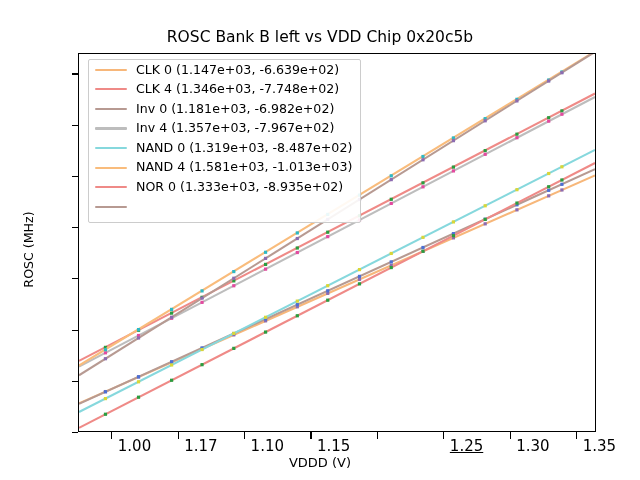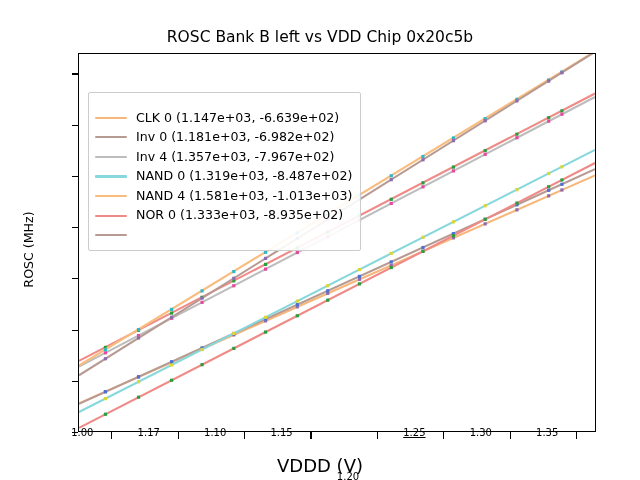--- a/index.html
+++ b/index.html
@@ -10,41 +10,40 @@
     font-size:15.5px;color:#000000;font-family:"DejaVu Sans",sans-serif;
     letter-spacing:0px;
   }
   #plot-area{
     position:absolute;left:78px;top:53px;width:518px;height:379px;
     border:1.1px solid #000000;box-sizing:border-box;background:#ffffff;
   }
   #plot-svg{position:absolute;left:0;top:0;width:100%;height:100%;display:block;}
   .ytick-mark{position:absolute;left:71.5px;width:6.5px;height:1.1px;background:#000;}
   .xtick-label{
-    position:absolute;top:427px;text-align:left;width:80px;
-    font-size:10px;color:#000000;transform:translateX(-50%);
+    position:absolute;top:437px;text-align:right;width:80px;
+    font-size:15px;color:#000000;transform:translateX(-50%);
     font-family:"DejaVu Sans",sans-serif;
   }
   .xtick-mark{position:absolute;top:432px;width:1.1px;height:6.5px;background:#000;}
   #xlabel{
     position:absolute;left:0;top:455px;width:640px;text-align:center;
-    font-size:18px;color:#000000;font-family:"DejaVu Sans",sans-serif;
+    font-size:13px;color:#000000;font-family:"DejaVu Sans",sans-serif;
   }
   #ylabel{
     position:absolute;left:-52px;top:242px;width:160px;text-align:center;
     font-size:12.6px;color:#000000;transform:rotate(-90deg);
     transform-origin:center center;font-family:"DejaVu Sans",sans-serif;
   }
   #legend{
     position:absolute;left:88px;top:59px;
     background:rgba(255,255,255,0.9);
     border:1px solid #cccccc;border-radius:2px;
-    padding:15px 8px 5px 6px;
+    padding:0 8px 5px 6px;
     box-sizing:border-box;
-    margin-top:33px;
   }
   .legend-row{display:flex;align-items:center;height:19.6px;}
   .legend-swatch{width:32px;height:2.2px;margin-right:9px;flex:0 0 auto;border-radius:1px;}
   .legend-text{
     font-size:12.6px;color:#000000;white-space:nowrap;
     font-family:"DejaVu Sans",sans-serif;line-height:1;
   }
 </style>
 </head>
 <body>
@@ -241,20 +240,24 @@
 
   <div id="xlabel">VDDD (V)</div>
   <div id="ylabel">ROSC (MHz)</div>
 
   <div id="legend">
       <div class="legend-row">
         <span class="legend-swatch" style="background: rgb(247, 183, 122);"></span>
         <span class="legend-text">CLK 0 (1.147e+03, -6.639e+02)</span>
       </div>
       <div class="legend-row">
+        <span class="legend-swatch" style="background: rgb(239, 138, 135);"></span>
+        <span class="legend-text">CLK 4 (1.346e+03, -7.748e+02)</span>
+      </div>
+      <div class="legend-row">
         <span class="legend-swatch" style="background: rgb(183, 154, 146);"></span>
         <span class="legend-text">Inv 0 (1.181e+03, -6.982e+02)</span>
       </div>
       <div class="legend-row">
         <span class="legend-swatch" style="background: rgb(189, 189, 189);"></span>
         <span class="legend-text">Inv 4 (1.357e+03, -7.967e+02)</span>
       </div>
       <div class="legend-row">
         <span class="legend-swatch" style="background: rgb(134, 216, 221);"></span>
         <span class="legend-text">NAND 0 (1.319e+03, -8.487e+02)</span>

